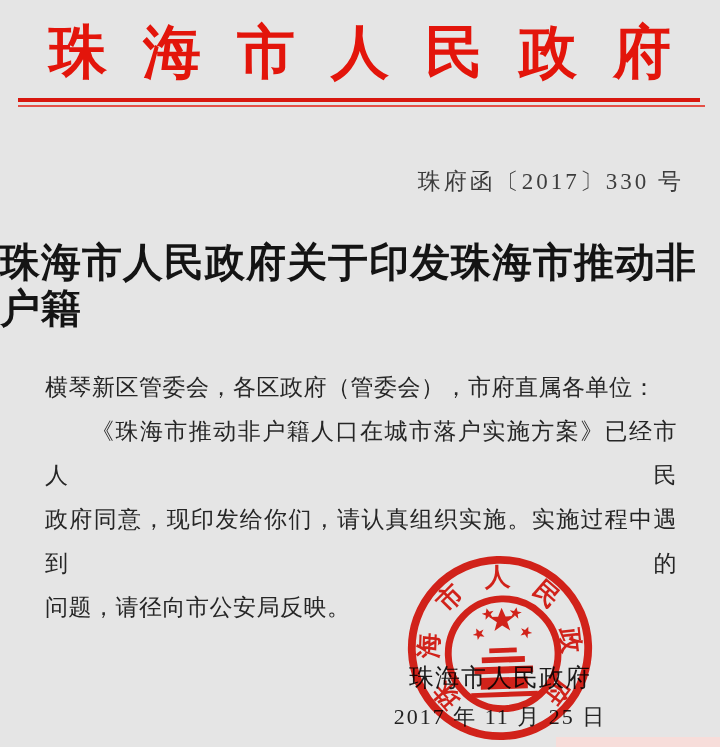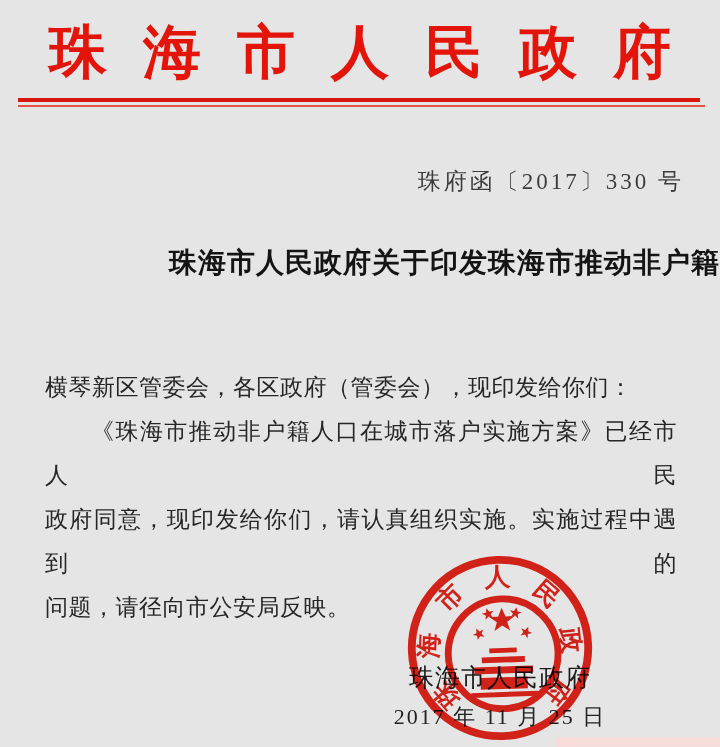--- a/index.html
+++ b/index.html
@@ -28,22 +28,22 @@
     background:#e55047;
   }
   
   .doc-number{
     position:absolute;top:166px;right:36px;
     font-size:23px;color:#3d3d3d;letter-spacing:3px;
   }
   
   .doc-title{
     position:absolute;top:240px;left:0;right:0;
-    text-align:right;
-    font-size:28px;line-height:46px;
+    text-align:left;
+    font-size:40px;line-height:46px;
     font-weight:700;color:#141414;
     letter-spacing:1px;
   }
   
   .doc-body{
     position:absolute;top:366px;left:45px;width:632px;
     font-size:23px;color:#262626;
   }
   .bline{line-height:44px;letter-spacing:0.5px;}
   .bline.indent{text-indent:2em;}
@@ -90,21 +90,21 @@
   <div class="rule-thick"></div>
   <div class="rule-thin"></div>
 
   <div class="doc-number">珠府函〔2017〕330 号</div>
 
   <div class="doc-title">
     <div>珠海市人民政府关于印发珠海市推动非户籍</div>
   </div>
 
   <div class="doc-body">
-    <div class="bline">横琴新区管委会，各区政府（管委会），现印发给你们：</div>
+    <div class="bline">横琴新区管委会，各区政府（管委会），市府直属各单位：</div>
     <div class="bline indent just">《珠海市推动非户籍人口在城市落户实施方案》已经市人民</div>
     <div class="bline just">政府同意，现印发给你们，请认真组织实施。实施过程中遇到的</div>
     <div class="bline">问题，请径向市公安局反映。</div>
   </div>
 
   <div class="signature">珠海市人民政府</div>
   <div class="date">2017 年 11 月 25 日</div>
 
   <svg class="seal" viewBox="0 0 200 200">
     <defs>

